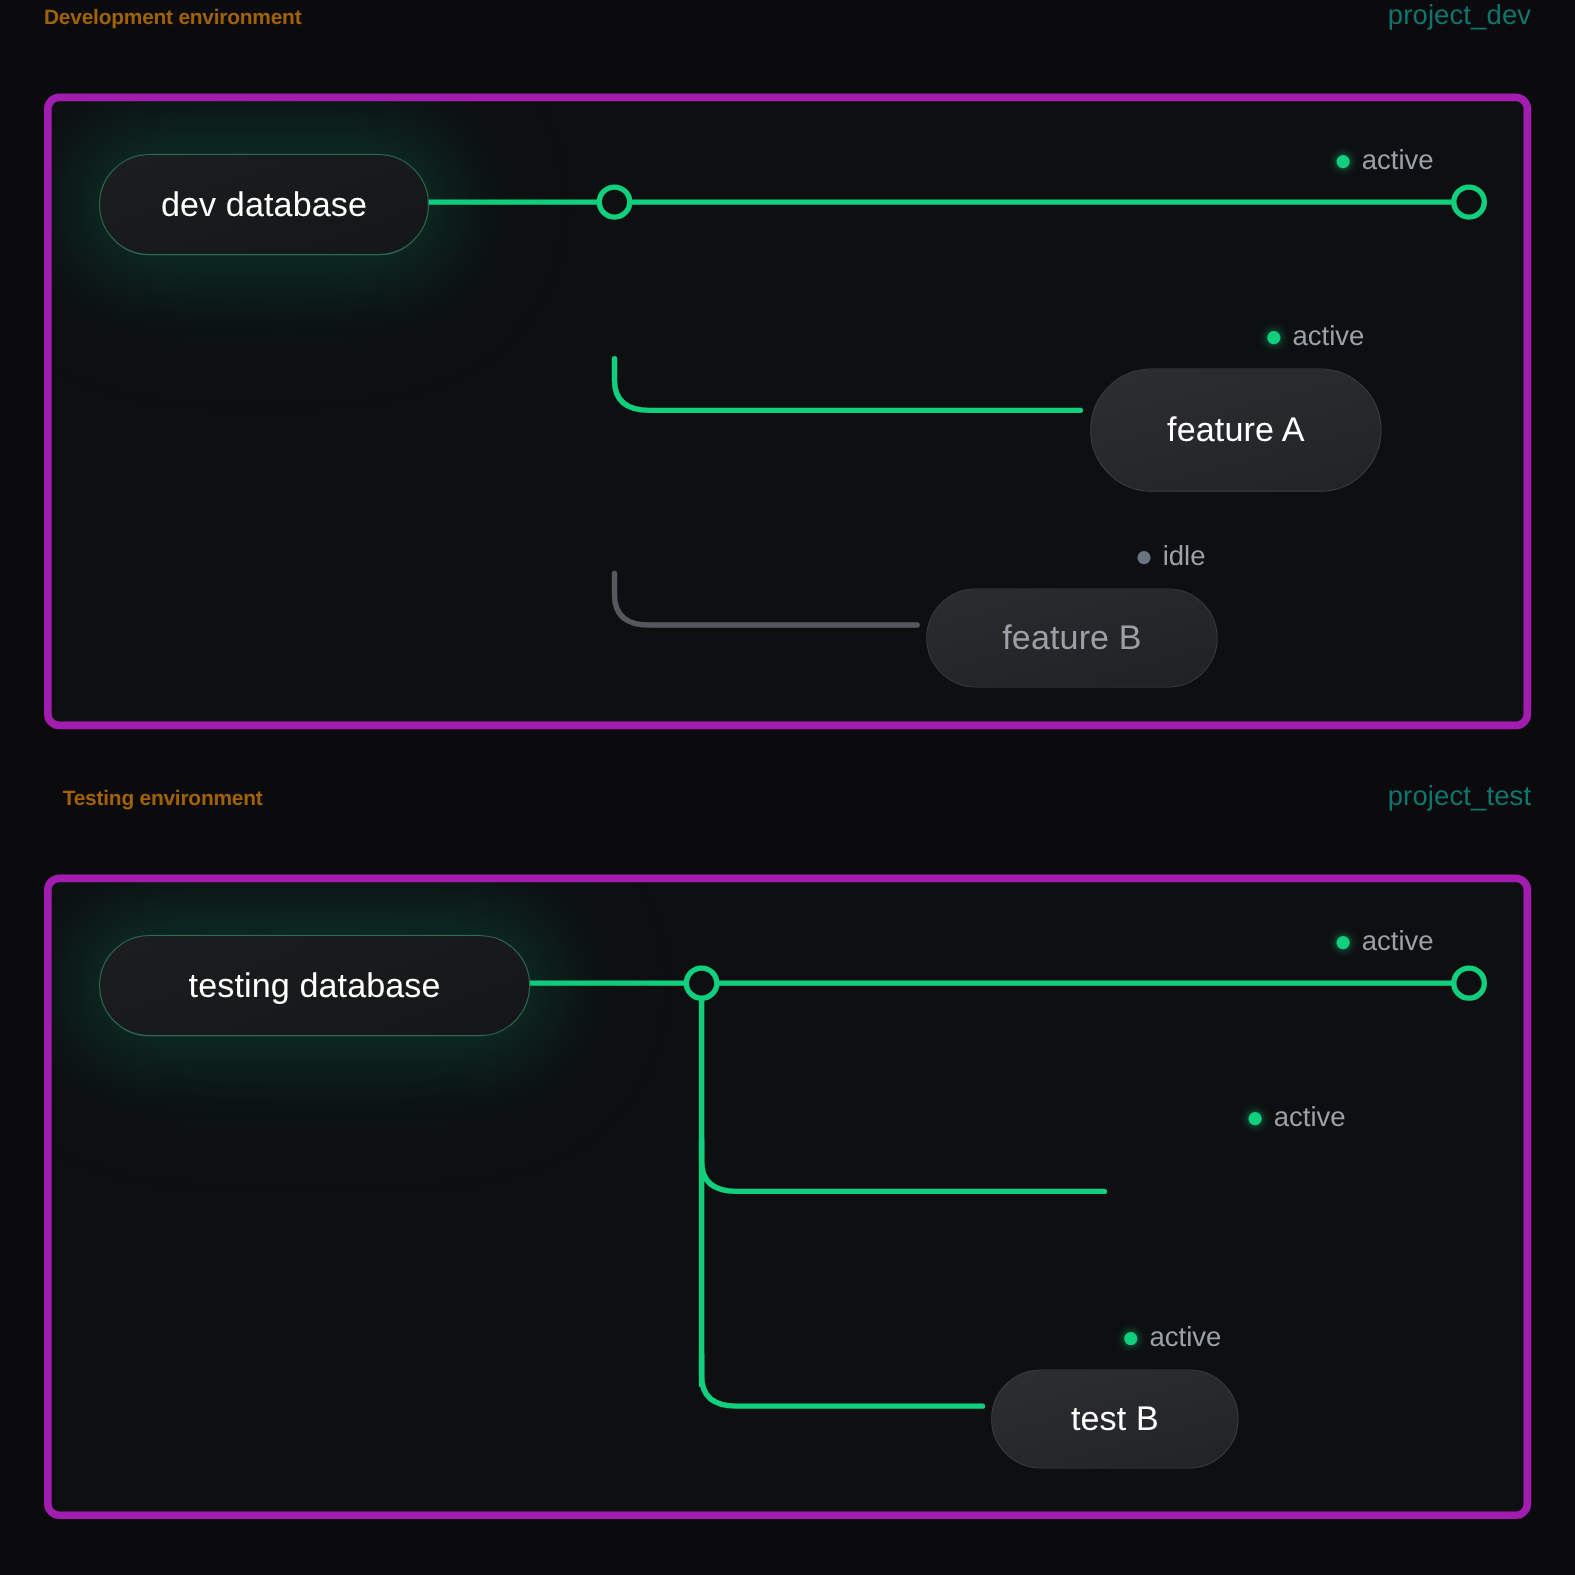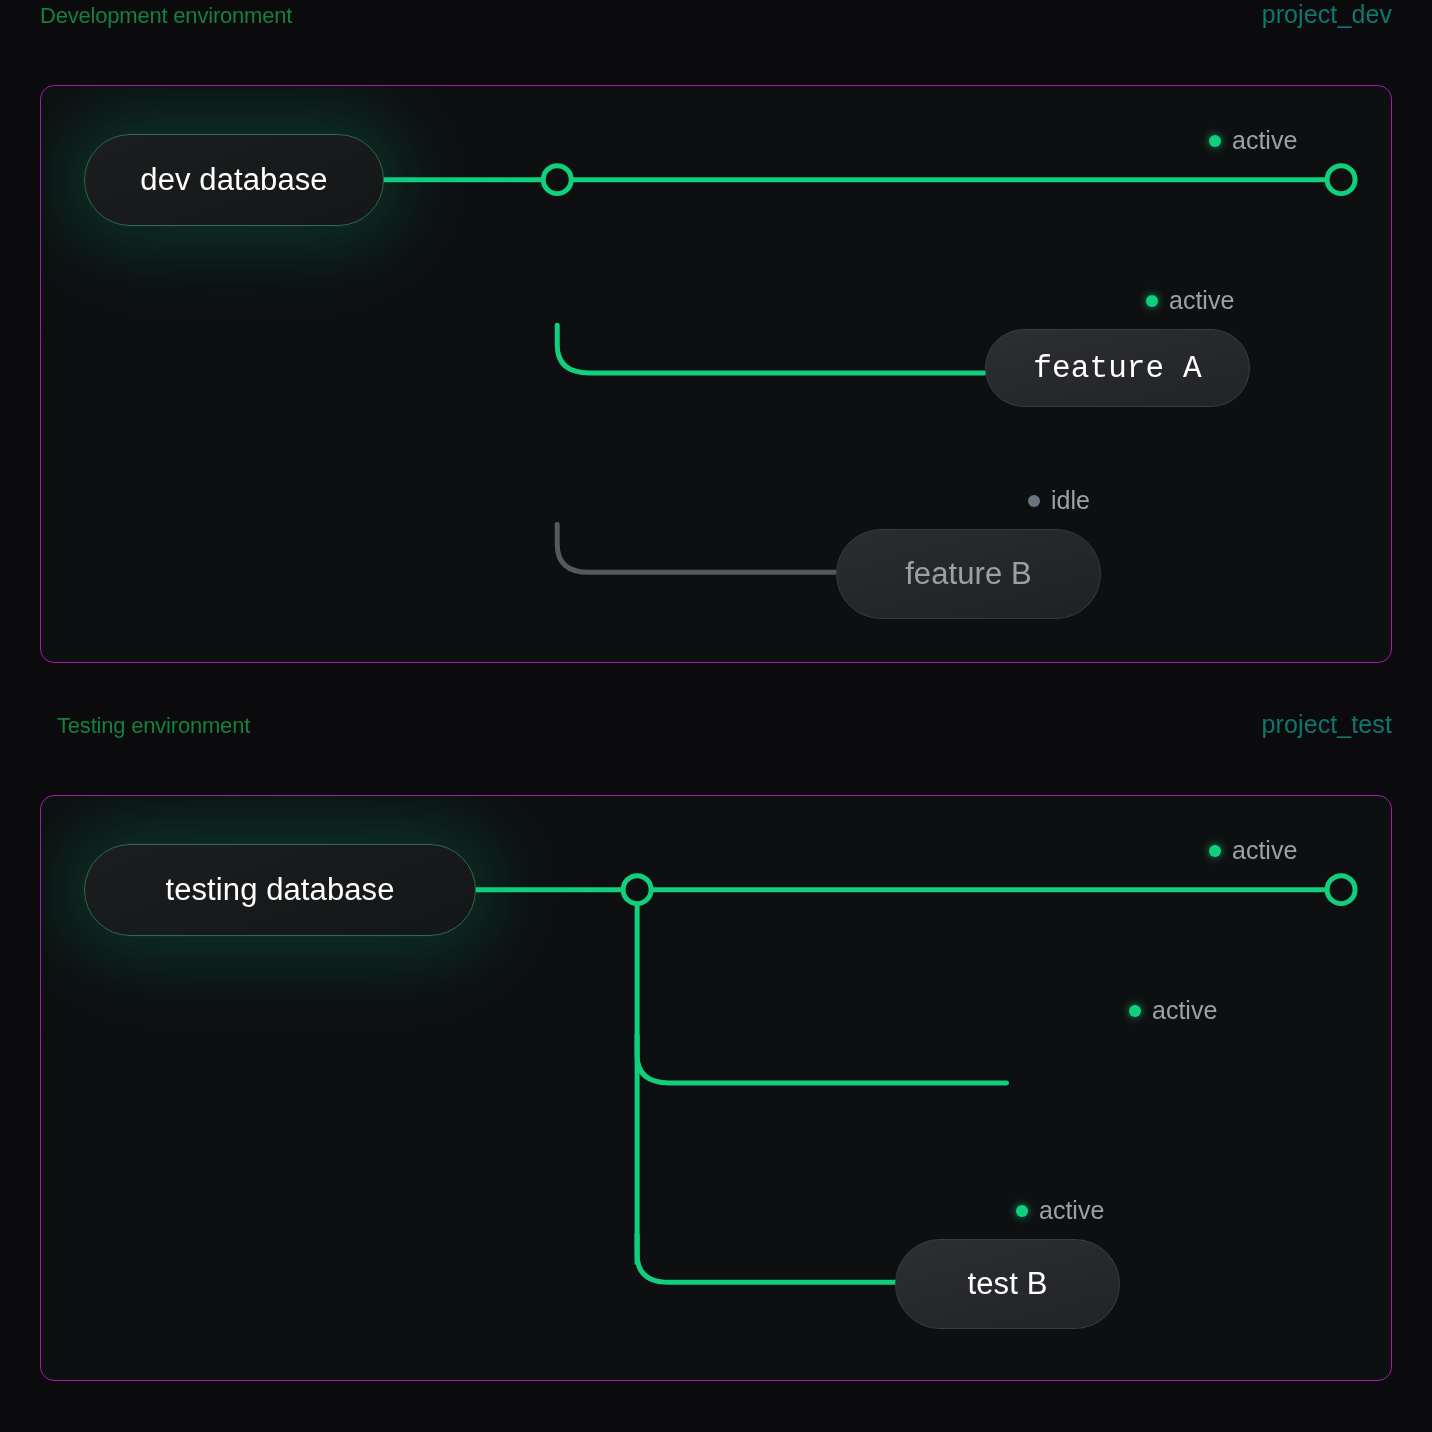--- a/index.html
+++ b/index.html
@@ -21,36 +21,36 @@
   }
 
   
   .section-head {
     display: flex;
     align-items: baseline;
     justify-content: space-between;
     height: 62px;
   }
   .section-title {
-    font-size: 22px;
-    font-weight: 400;
-    color: #15803d;
+    font-size: 19px;
+    font-weight: 700;
+    color: #a16207;
     letter-spacing: -0.2px;
   }
   .section-project {
     font-size: 25px;
     font-weight: 400;
     color: #0f766e;
     letter-spacing: 0.1px;
   }
 
   
   .card {
     position: relative;
-    border: 1px solid #a21caf;
+    border: 7px solid #a21caf;
     border-radius: 14px;
     background: #0e0f11;
     overflow: hidden;
   }
   .card-dev  { height: 578px; margin-top: 23px; }
   .card-test { height: 586px; margin-top: 23px; }
 
   .graph {
     position: absolute;
     inset: 0;
@@ -160,21 +160,21 @@
     </div>
 
     <div class="node node-db" style="left:43px; top:48px; width:300px; height:92px;">
       <span>dev database</span>
     </div>
 
     <div class="status" style="left:1105px; top:200px;">
       <span class="dot dot-active"></span>
       <span>active</span>
     </div>
-    <div class="node node-branch" style="left:944px; top:243px; width:265px; height:78px;font-family:Liberation Mono, monospace;">
+    <div class="node node-branch" style="left:944px; top:243px; width:265px; height:112px;">
       <span>feature A</span>
     </div>
 
     <div class="status" style="left:987px; top:400px;">
       <span class="dot dot-idle"></span>
       <span>idle</span>
     </div>
     <div class="node node-idle" style="left:795px; top:443px; width:265px; height:90px;">
       <span>feature B</span>
     </div>

